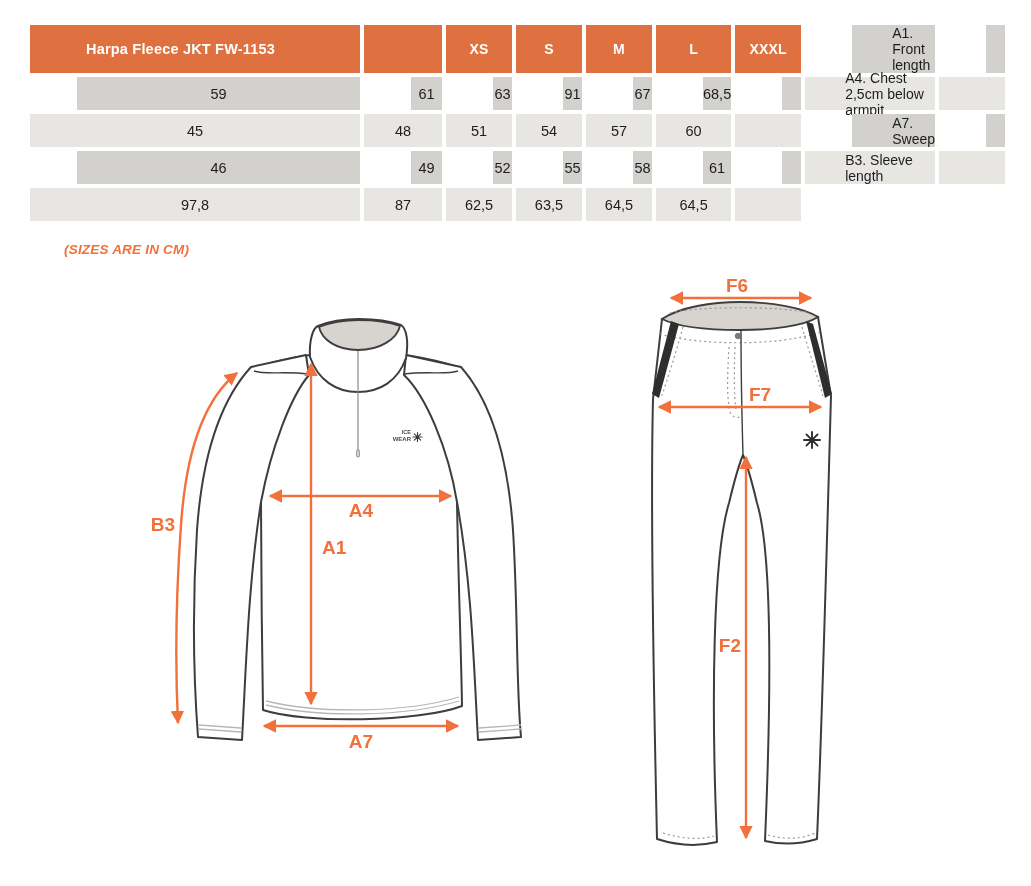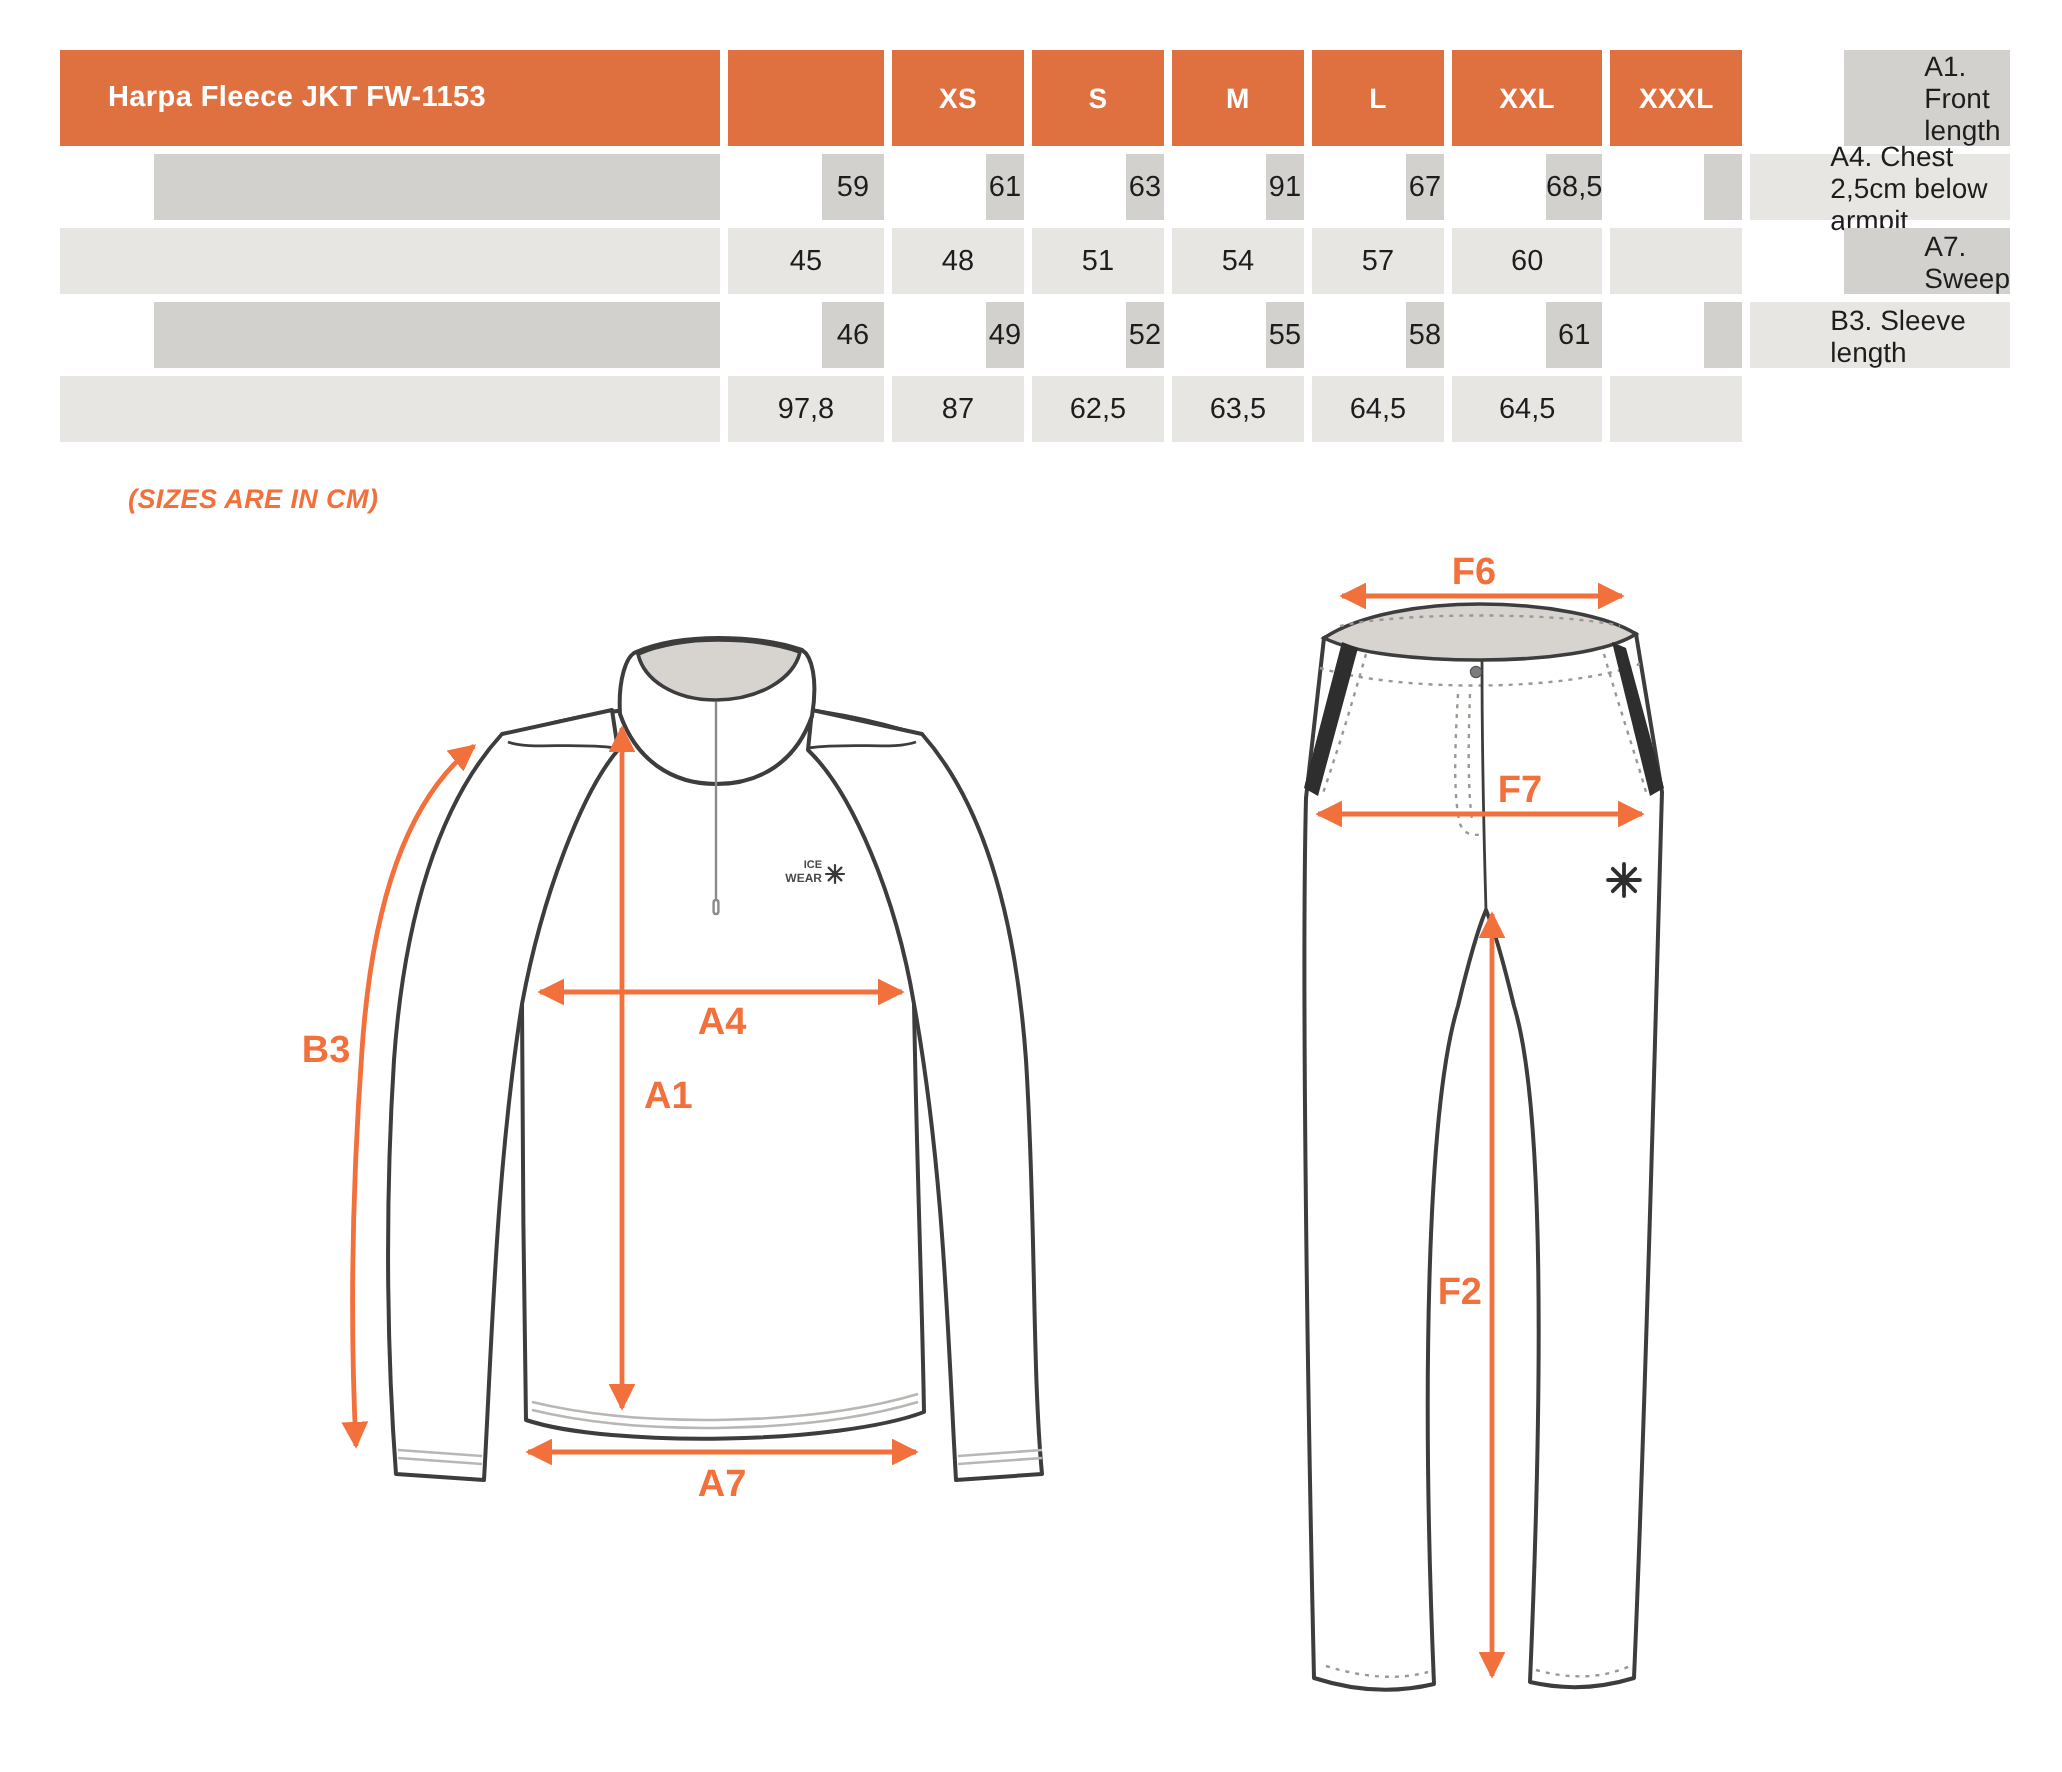--- a/index.html
+++ b/index.html
@@ -20,21 +20,21 @@
   
   .size-table{
     position:absolute;left:30px;top:25px;width:975px;
     display:grid;
     grid-template-columns:330px 78px repeat(7,1fr);
     grid-template-rows:48px repeat(4,33px);
     gap:4px;background:#fff;
   }
   .cell{display:flex;align-items:center;justify-content:center;}
   .th{background:var(--header-orange);color:#fff;font-weight:bold;font-size:14px;letter-spacing:.2px;}
-  .th.title{justify-content:flex-start;padding-left:24px;font-size:14.5px;}
+  .th.title{justify-content:flex-start;padding-left:56px;font-size:14.5px;}
   .td{font-size:14.5px;color:#1d1d1d;}
   .td.label{justify-content:flex-start;padding-left:40px;font-size:14px;}
   .bg-a{background:var(--row-dark);margin-left:47px;}
   .bg-b{background:var(--row-light);}
   
   .note{
     position:absolute;left:64px;top:242px;
     color:var(--arrow-orange);font-size:13.5px;font-weight:bold;letter-spacing:.2px;font-style:italic;
   }
   
@@ -60,21 +60,20 @@
 <body>
 
 <div class="size-table">
 
   <div class="cell th title">Harpa Fleece JKT FW-1153</div>
   <div class="cell th"></div>
   <div class="cell th">XS</div>
   <div class="cell th">S</div>
   <div class="cell th">M</div>
   <div class="cell th">L</div>
-  <div class="cell th">XXL</div>
   <div class="cell th">XXXL</div>
 
   <div class="cell td label bg-a">A1. Front length</div>
   <div class="cell td bg-a"></div>
   <div class="cell td bg-a">59</div>
   <div class="cell td bg-a">61</div>
   <div class="cell td bg-a">63</div>
   <div class="cell td bg-a">91</div>
   <div class="cell td bg-a">67</div>
   <div class="cell td bg-a">68,5</div>

